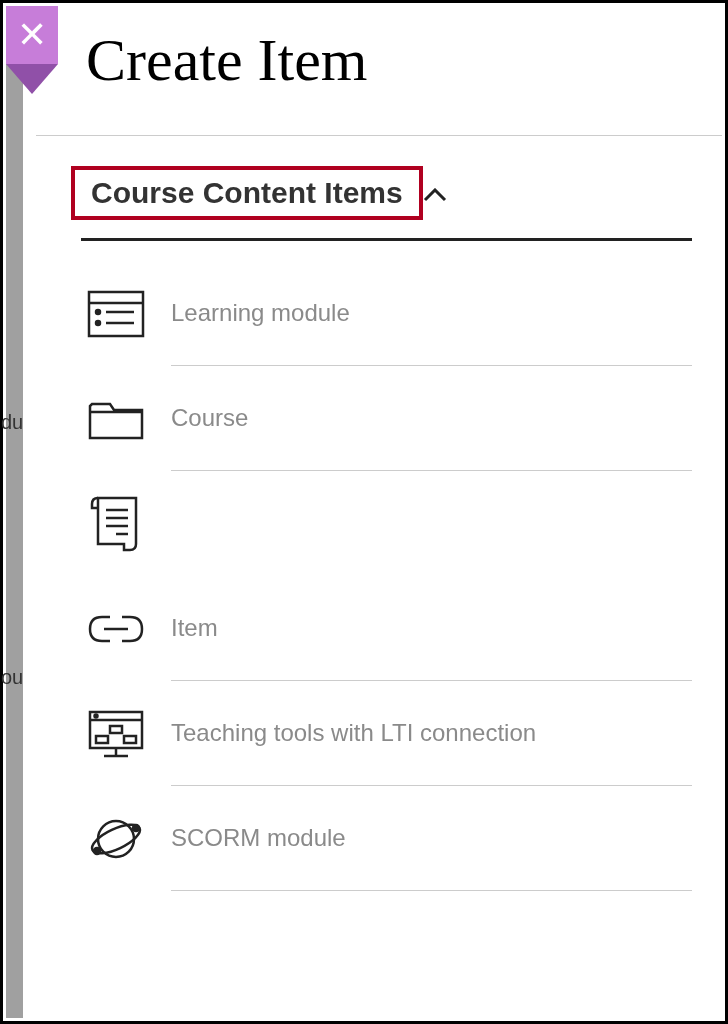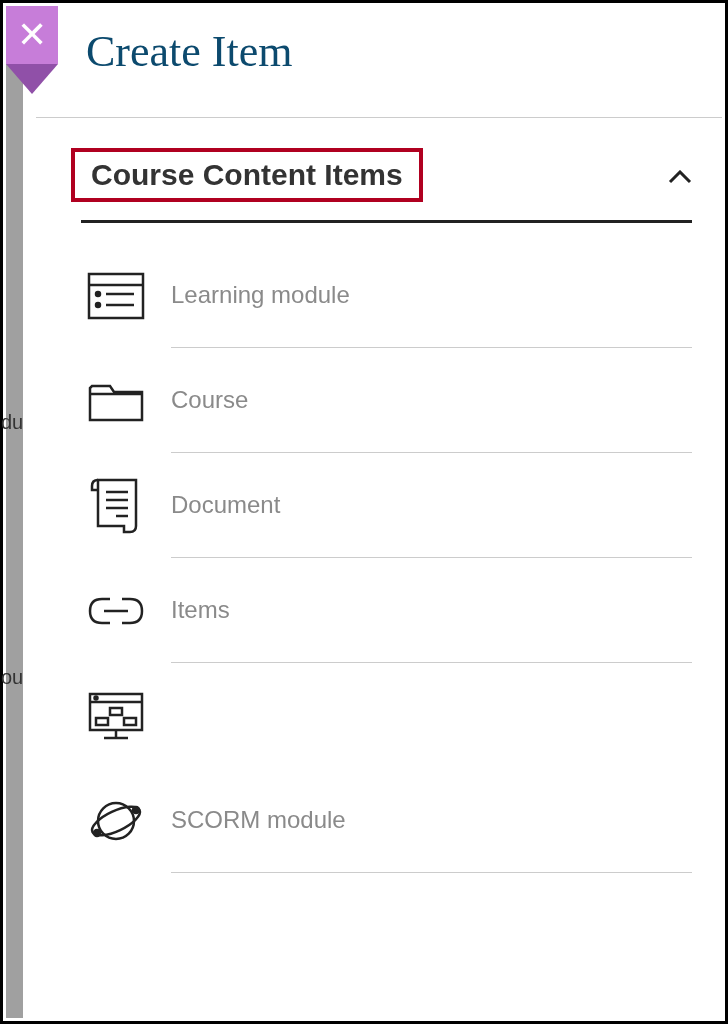--- a/index.html
+++ b/index.html
@@ -74,34 +74,33 @@
       position: absolute;
       left: 33px;
       right: 3px;
       top: 3px;
       bottom: 3px;
       background: #fff;
       z-index: 2;
     }
     .header-title {
       font-family: Georgia, 'Times New Roman', serif;
-      font-size: 44px;
+      font-size: 60px;
       font-weight: normal;
-      color: #0c4a6e;
+      color: #000000;
       padding: 20px 0 0 50px;
     }
     .divider-top {
       margin-top: 40px;
       border: none;
       border-top: 1px solid #ccc;
     }
     .section-header {
       display: flex;
       align-items: center;
-      justify-content: space-between;
       padding: 30px 30px 10px 35px;
       cursor: pointer;
     }
     .section-title-box {
       border: 4px solid #b00020;
       padding: 6px 16px;
     }
     .section-title {
       font-family: Arial, Helvetica, sans-serif;
       font-size: 30px;
@@ -219,51 +218,51 @@
         <div class="item-icon">
           <svg width="56" height="60" viewBox="0 0 56 60">
             <path d="M10 4 L48 4 L48 50 Q48 56 42 56 L36 56 L36 50 L10 50 Z"></path>
             <path d="M10 4 Q4 4 4 10 L4 14 L10 14"></path>
             <line x1="18" y1="16" x2="40" y2="16"></line>
             <line x1="18" y1="24" x2="40" y2="24"></line>
             <line x1="18" y1="32" x2="40" y2="32"></line>
             <line x1="28" y1="40" x2="40" y2="40"></line>
           </svg>
         </div>
-        <div class="item-label-wrap">
-          <span class="item-label">Document</span>
-        </div>
       </div>
 
       <div class="item-row">
         <div class="item-icon">
           <svg width="60" height="40" viewBox="0 0 60 40">
             <path d="M24 8 L16 8 Q4 8 4 20 Q4 32 16 32 L24 32"></path>
             <path d="M36 8 L44 8 Q56 8 56 20 Q56 32 44 32 L36 32"></path>
             <line x1="18" y1="20" x2="42" y2="20"></line>
           </svg>
         </div>
         <div class="item-label-wrap">
-          <span class="item-label">Items</span>
+          <span class="item-label">Item</span>
         </div>
       </div>
 
       <div class="item-row">
         <div class="item-icon">
           <svg width="60" height="56" viewBox="0 0 60 56">
             <rect x="4" y="6" width="52" height="36"></rect>
             <line x1="4" y1="14" x2="56" y2="14"></line>
             <circle cx="10" cy="10" r="1.5" fill="#222"></circle>
             <rect x="24" y="20" width="12" height="7"></rect>
             <rect x="10" y="30" width="12" height="7"></rect>
             <rect x="38" y="30" width="12" height="7"></rect>
             <line x1="30" y1="42" x2="30" y2="50"></line>
             <line x1="18" y1="50" x2="42" y2="50"></line>
           </svg>
         </div>
+        <div class="item-label-wrap">
+          <span class="item-label">Teaching tools with LTI connection</span>
+        </div>
       </div>
 
       <div class="item-row">
         <div class="item-icon">
           <svg width="56" height="56" viewBox="0 0 56 56">
             <circle cx="28" cy="28" r="18"></circle>
             <ellipse cx="28" cy="28" rx="26" ry="10" transform="rotate(-25 28 28)"></ellipse>
             <circle cx="9" cy="40" r="3" fill="#222"></circle>
             <circle cx="48" cy="17" r="3" fill="#222"></circle>
           </svg>

